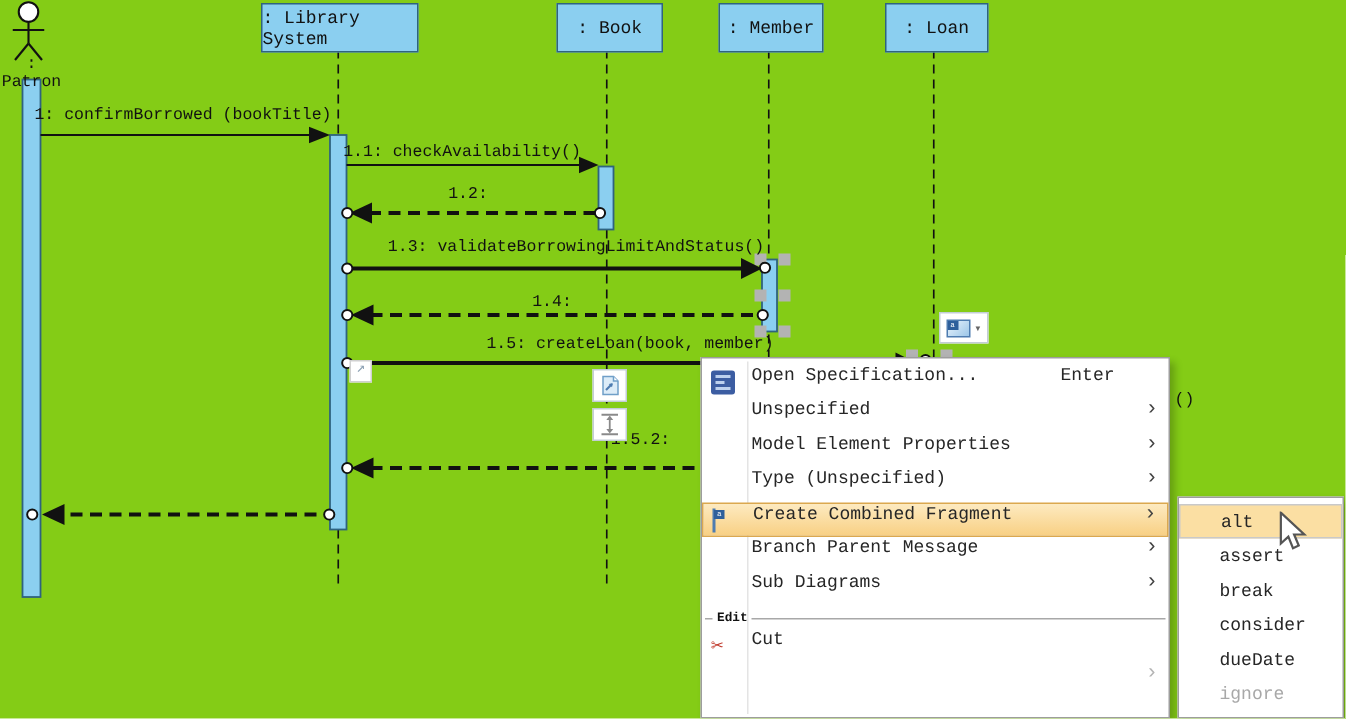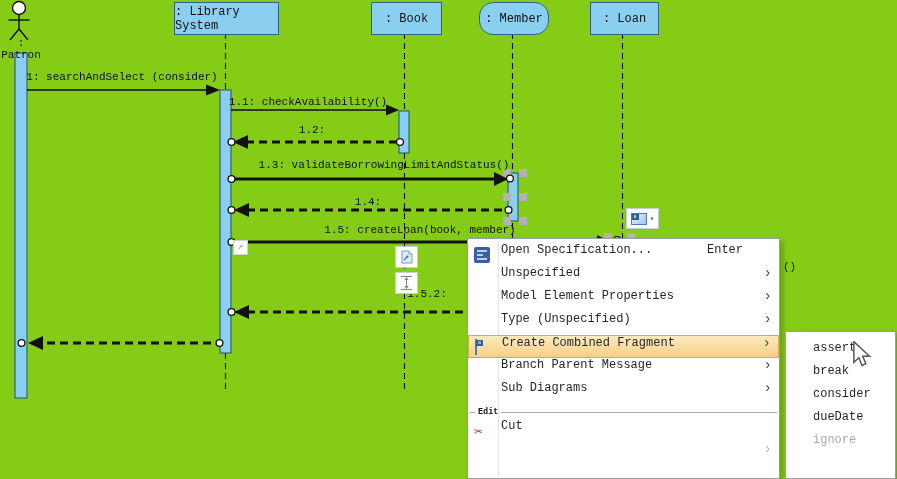--- a/index.html
+++ b/index.html
@@ -143,29 +143,29 @@
       <circle cx="219.5" cy="343" r="3.4" fill="#fff" stroke="#111" stroke-width="1.3"></circle>
     </g>
   </svg>
 
   <div class="llbox" style="left:174px;width:103px;">
     <span>: Library System</span>
   </div>
   <div class="llbox" style="left:371px;width:69px;">
     <span>: Book</span>
   </div>
-  <div class="llbox" style="left:479px;width:68px;border-radius:14px;">
+  <div class="llbox" style="left:479px;width:68px;">
     <span>: Member</span>
   </div>
   <div class="llbox" style="left:590px;width:67px;">
     <span>: Loan</span>
   </div>
   <div class="actor-label">: Patron</div>
 
-  <div class="mlabel" style="left:122px;top:71px;">1: searchAndSelect (consider)</div>
+  <div class="mlabel" style="left:122px;top:71px;">1: confirmBorrowed (bookTitle)</div>
   <div class="mlabel" style="left:308px;top:96px;">1.1: checkAvailability()</div>
   <div class="mlabel" style="left:312px;top:124px;">1.2:</div>
   <div class="mlabel" style="left:384px;top:159px;">1.3: validateBorrowingLimitAndStatus()</div>
   <div class="mlabel" style="left:368px;top:196px;">1.4:</div>
   <div class="mlabel" style="left:420px;top:224px;">1.5: createLoan(book, member)</div>
   <div class="mlabel" style="left:427px;top:288px;">1.5.2:</div>
   <div class="mlabel plain" style="left:783px;top:261px;">()</div>
 
   <div class="reroute-handle" style="left:233px;top:240px;">
     <span>↗</span>
@@ -250,20 +250,23 @@
       <span class="ic scissors">✂</span>
       <span class="lbl">Cut</span>
     </div>
 
     <div class="mi dis">
       <span class="arr">›</span>
     </div>
   </div>
 
   <div id="ctx-submenu">
+    <div class="smi hl">
+      <span>alt</span>
+    </div>
     <div class="smi">
       <span>assert</span>
     </div>
     <div class="smi">
       <span>break</span>
     </div>
     <div class="smi">
       <span>consider</span>
     </div>
     <div class="smi">

